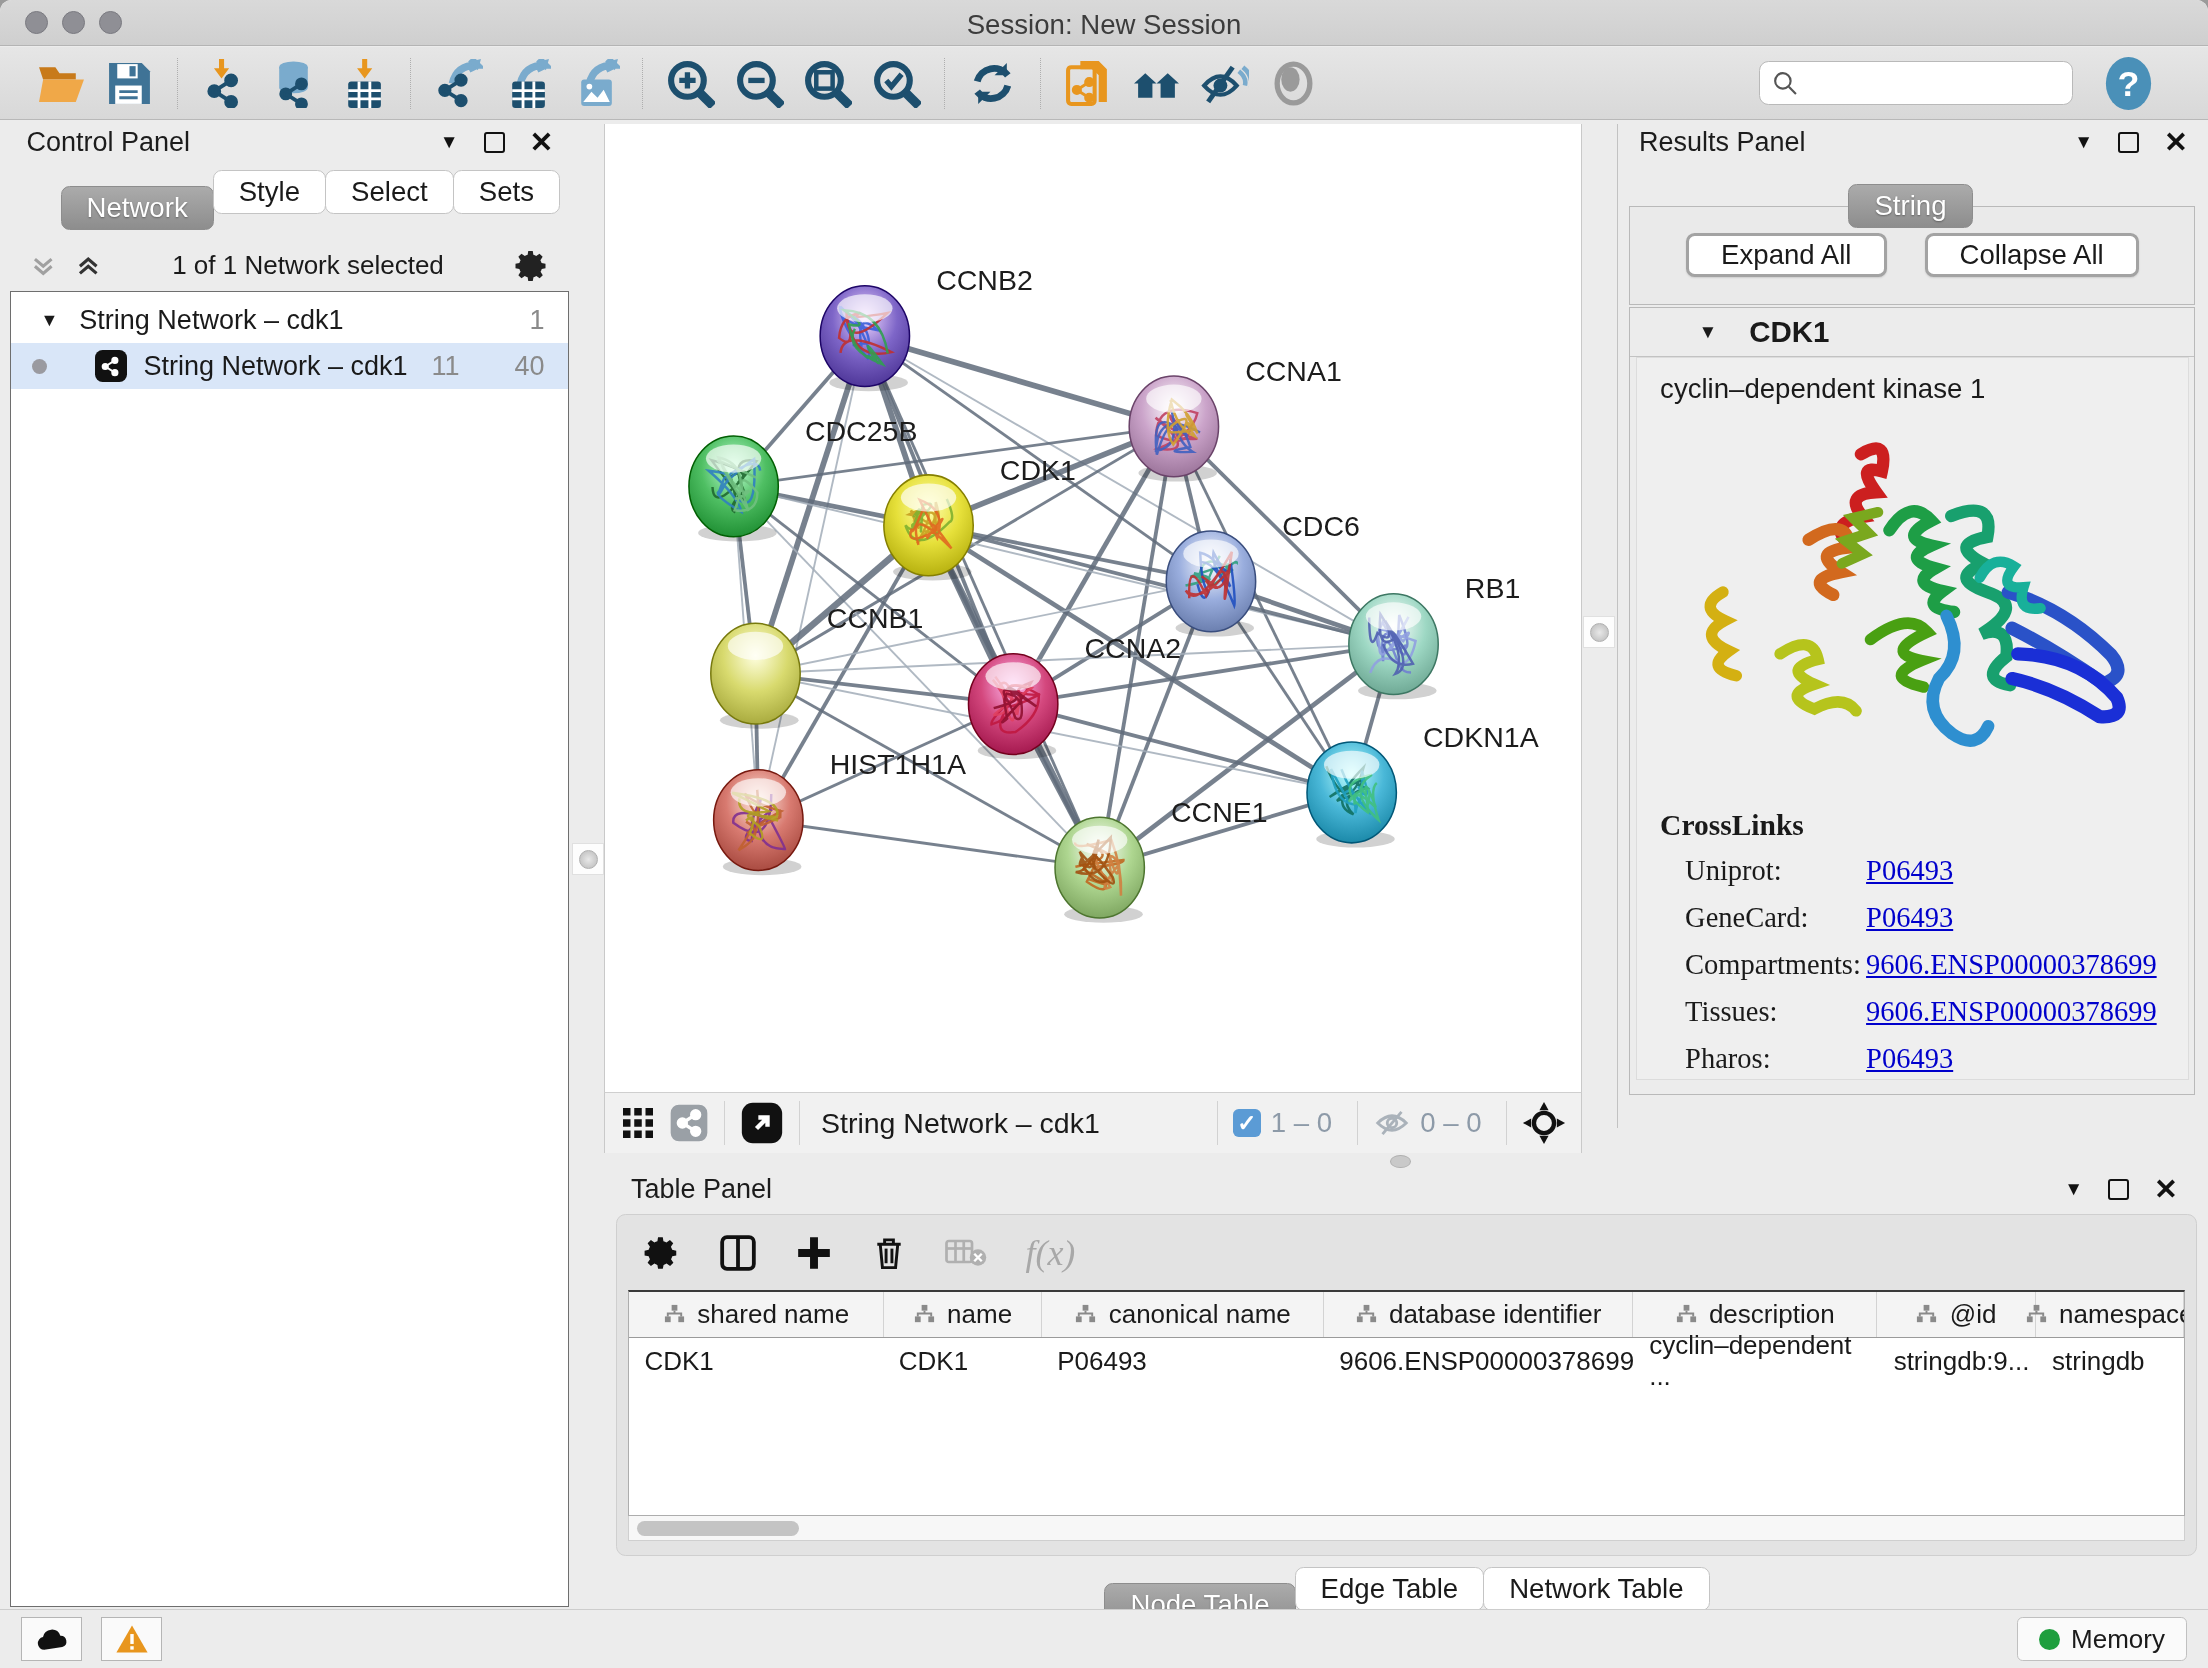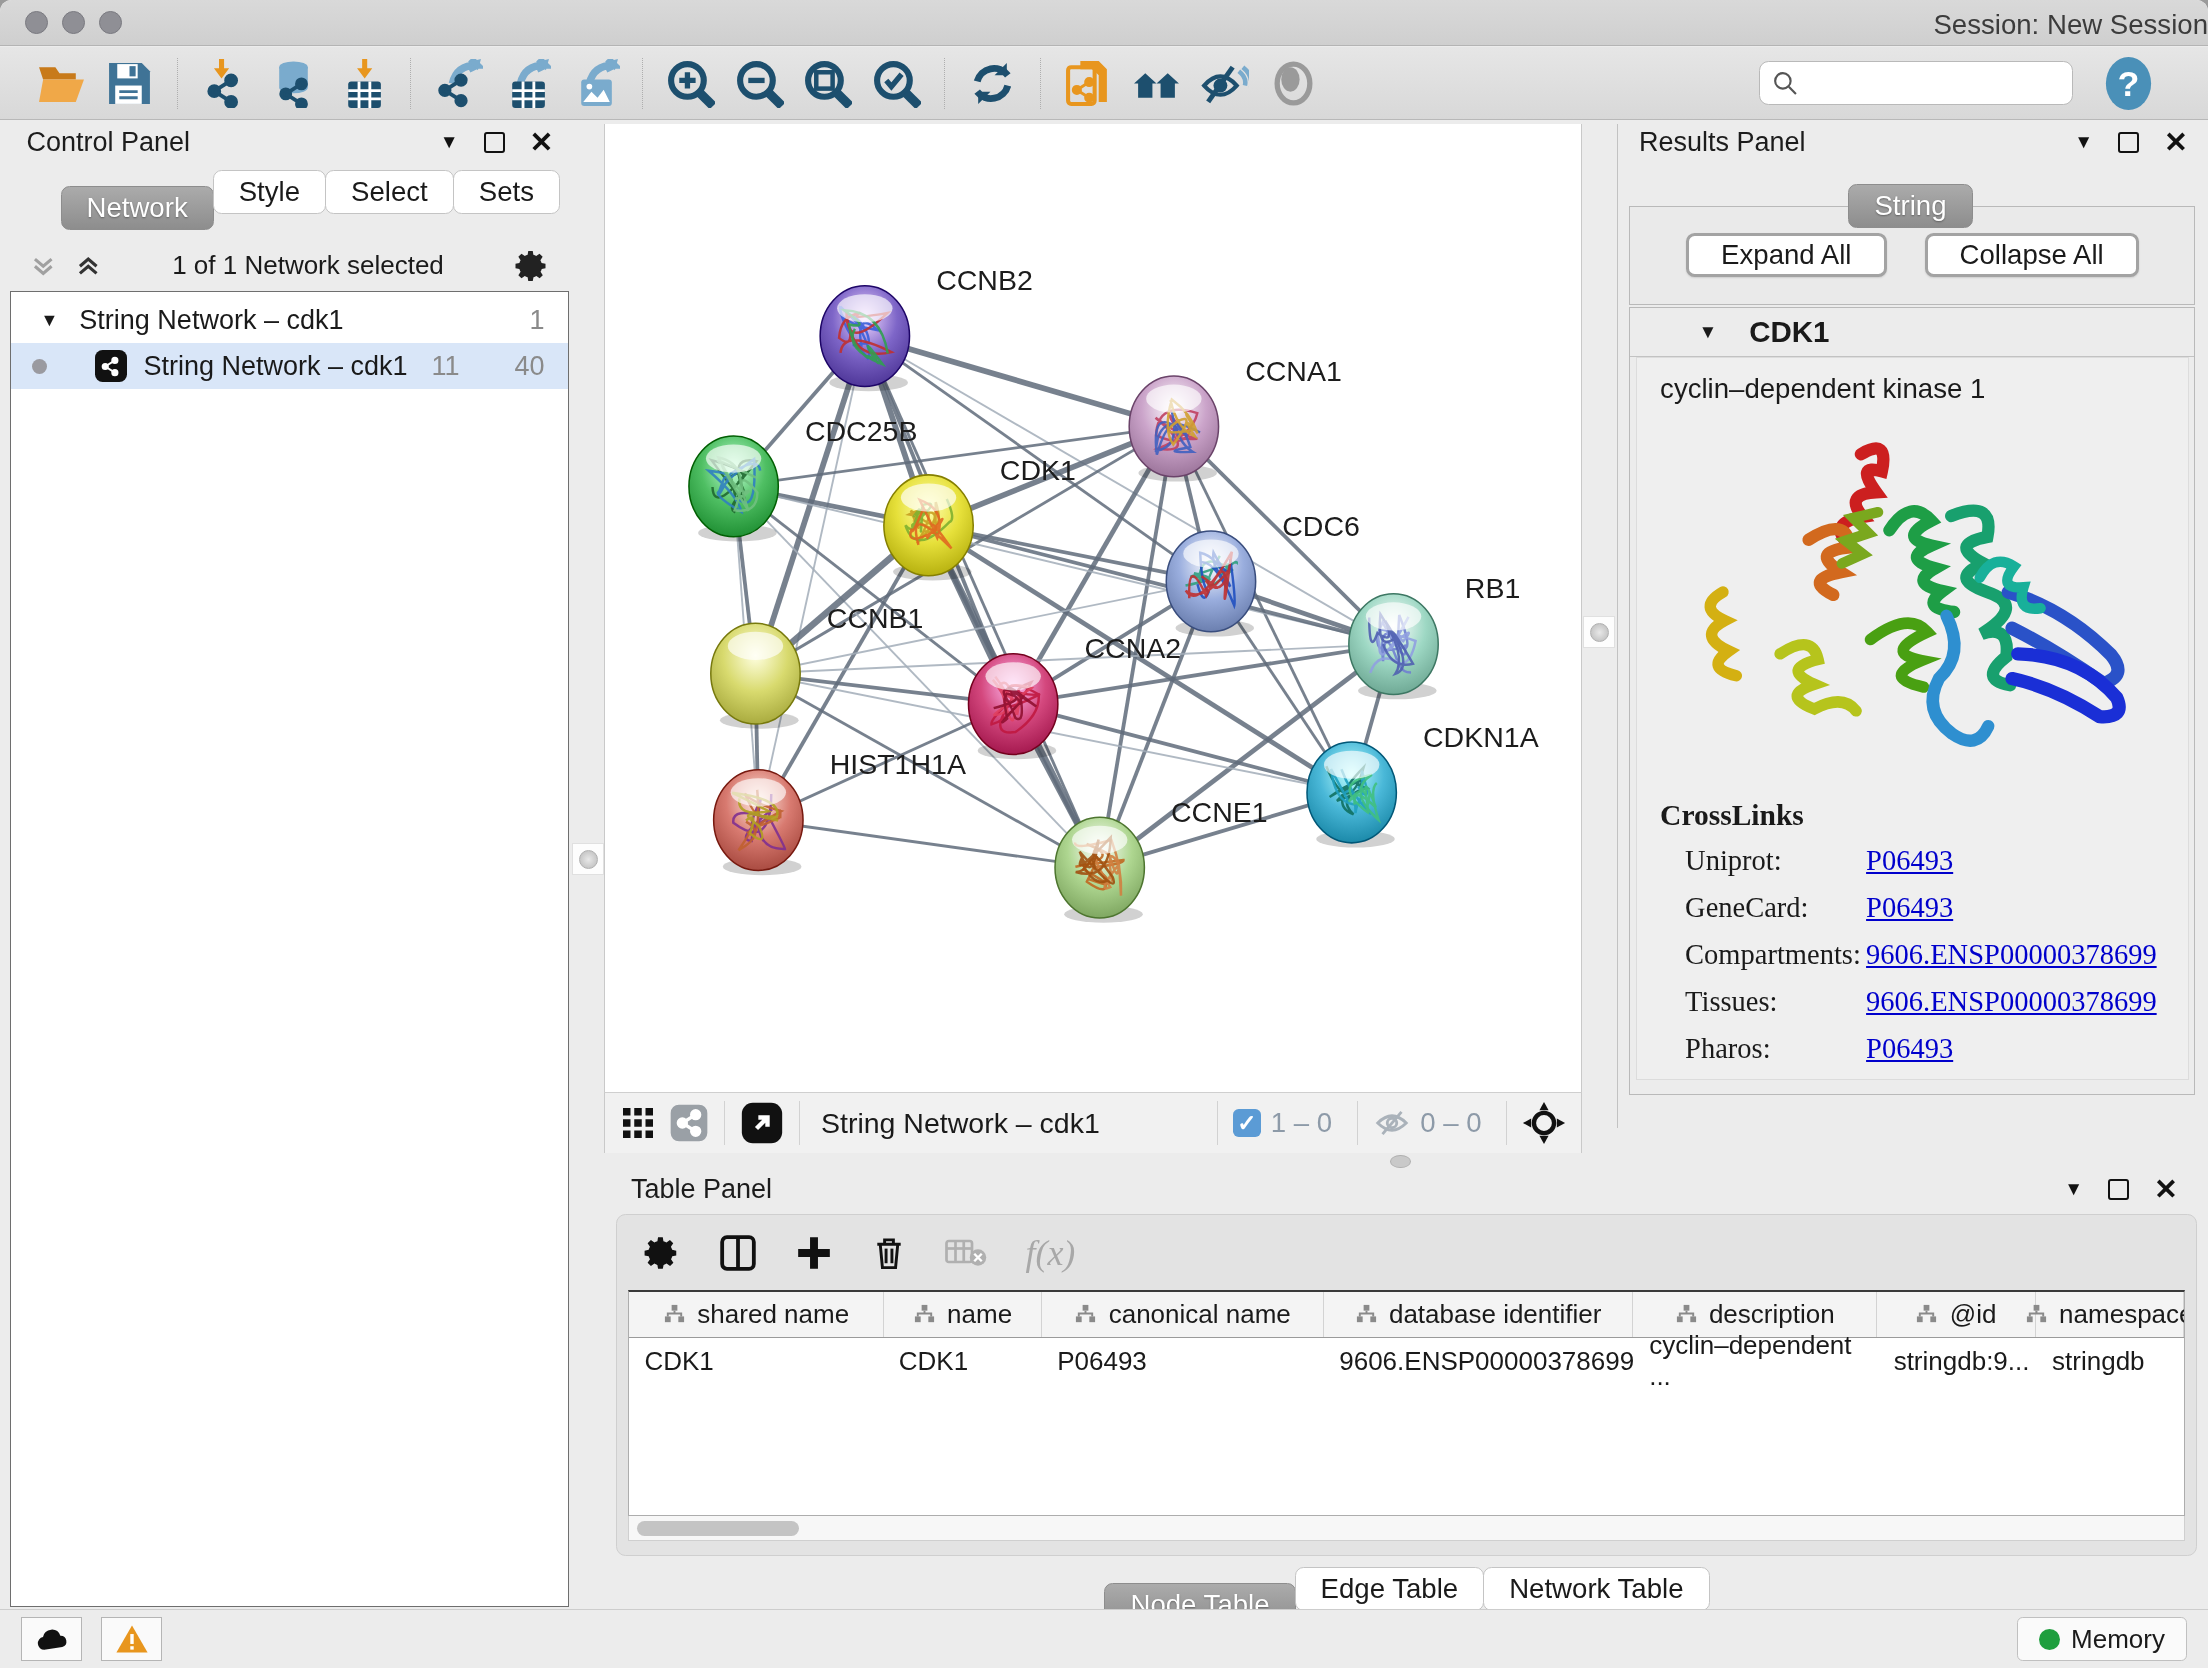--- a/index.html
+++ b/index.html
@@ -8,21 +8,21 @@
     position:relative;width:2208px;height:1668px;background:#ececec;
     font-family:"Liberation Sans",sans-serif;color:#1a1a1a;overflow:hidden;
     border-radius:11.4px 11.4px 0 0;
   }
   
   #titlebar{position:absolute;left:0;top:0;width:2208px;height:46px;
     background:linear-gradient(#d9d9d9,#cfcfcf);border-bottom:1px solid #b4b4b4;border-radius:11.4px 11.4px 0 0;}
   .traffic{position:absolute;top:10.5px;width:23px;height:23px;border-radius:50%;
     background:#8f8f95;border:1px solid #7a7a80;}
   #titlebar .t1{left:25px}.t2{left:62px}.t3{left:99px}
-  #window-title{position:absolute;top:8.6px;left:0;width:100%;text-align:right;
+  #window-title{position:absolute;top:8.6px;left:0;width:100%;text-align:center;
     font-size:27.6px;color:#3c3c3c;}
   
   #toolbar{position:absolute;left:0;top:47px;width:2208px;height:73px;
     background:linear-gradient(#e6e6e6,#d8d8d8);border-bottom:1px solid #b8b8b8;
     display:flex;align-items:center;padding:0 27px;}
   .tb-item{width:55px;height:55px;margin:0 6.7px;display:flex;align-items:center;justify-content:center;}
   .tb-sep{width:0;height:51px;border-left:1.9px dotted #aeaeae;margin:0 13.3px;}
   #toolbar-search{margin-left:auto;width:314px;height:44px;background:#fff;
     border:1px solid #b9b9b9;border-radius:9.5px;display:flex;align-items:center;padding:0 11.4px;}
   #toolbar-search input{border:none;outline:none;font-size:25px;width:247px;background:transparent;
@@ -81,21 +81,21 @@
     display:flex;align-items:center;justify-content:center;gap:38px;}
   .rp-btn{height:44px;padding:0 32px;background:#fff;border:3px solid #a3a3a3;border-radius:8.6px;
     font-size:27.6px;display:flex;align-items:center;box-shadow:0 1px 1.9px rgba(0,0,0,.12);}
   #rp-box2{margin:1.9px 7.6px 0 11.4px;border:1.9px solid #b9b9b9;background:#ececec;height:788px;position:relative;}
   #rp-gene-head{height:49px;display:flex;align-items:center;border-bottom:1px solid #c2c2c2;}
   #rp-gene-head .tri{font-size:19px;margin:0 32px 0 68px;}
   #rp-gene-head .sym{font-size:29.5px;font-weight:bold;}
   #rp-gene-body{margin:0 5.7px;background:#efefef;border:1px solid #dcdcdc;height:723px;padding:15px 0 0 23px;}
   #rp-desc{font-size:27.6px;}
   #protein-img{width:521px;height:354px;margin:11.4px 0 7.6px 5.7px;}
-  #crosslinks{font-family:"Liberation Serif",serif;margin-top:18px;}
+  #crosslinks{font-family:"Liberation Serif",serif;margin-top:28px;}
   #crosslinks h3{font-size:29.5px;margin:0 0 13.3px 0;}
   .cl-row{display:flex;font-size:28.5px;margin-bottom:15px;}
   .cl-label{width:181px;margin-left:25px;}
   .cl-link{color:#0000cc;text-decoration:underline;}
   
   #table-panel{position:absolute;left:616px;top:1170px;width:1581px;height:438px;}
   #table-panel .panel-head{padding:0 19px 0 15px;height:38px;}
   #tp-box{margin-top:5.7px;background:#e3e3e3;border:1px solid #cfcfcf;border-radius:9.5px;height:342px;padding:13.3px 11.4px 0 11.4px;}
   #tp-toolbar{display:flex;align-items:center;gap:38px;height:51px;padding-left:15px;}
   #tp-fx{font-family:"Liberation Serif",serif;font-style:italic;font-size:36px;color:#a8a8a8;}

